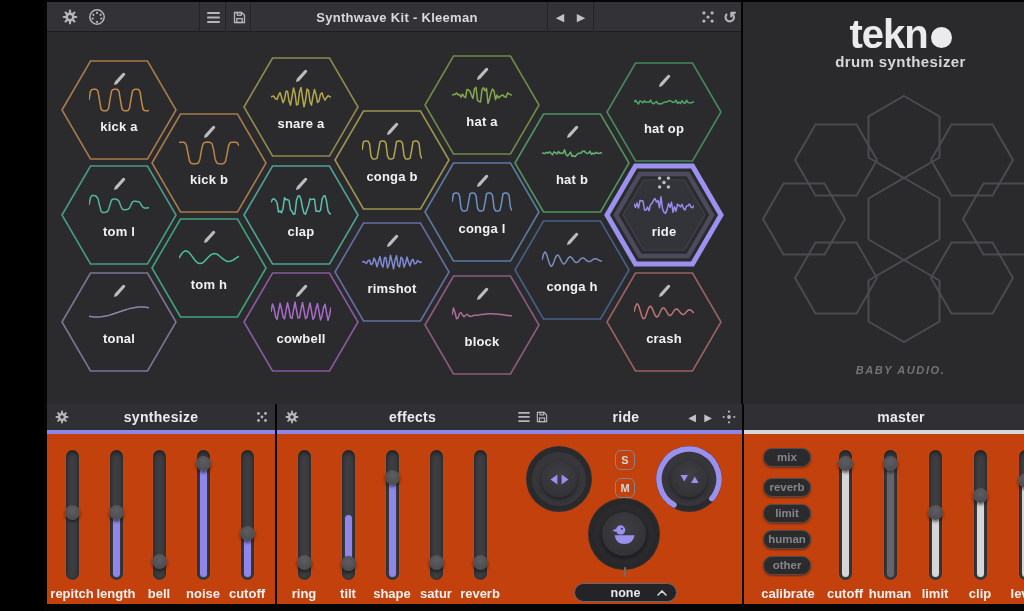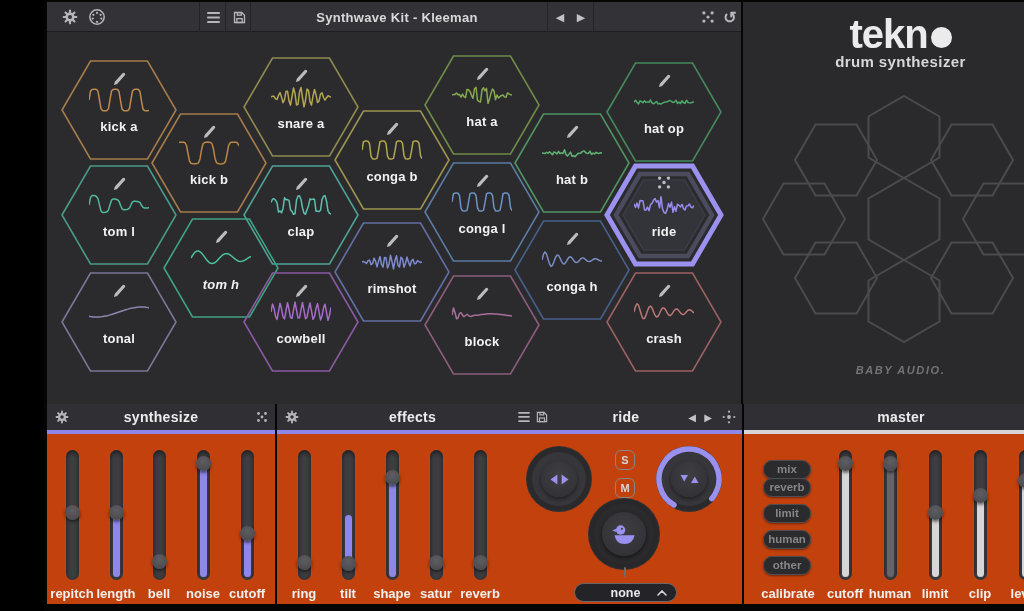--- a/index.html
+++ b/index.html
@@ -300,21 +300,21 @@
               <circle cx="6.5" cy="6.5" r="1.5"></circle>
               <circle cx="2.7" cy="10.3" r="1.5"></circle>
               <circle cx="10.3" cy="10.3" r="1.5"></circle>
             </g>
           </svg></span>
         <svg class="p-wave" width="60" height="30" viewBox="0 0 60 30">
           <path d="M 0.0 13.7 L1.5 17.4 L3.0 13.0 L4.5 18.1 L6.0 10.6 L7.5 10.7 L9.0 11.0 L10.5 19.9 L12.0 20.2 L13.5 17.1 L15.0 20.7 L16.5 14.5 L18.0 13.3 L19.5 10.3 L21.0 8.5 L22.5 12.1 L24.0 10.5 L25.5 17.8 L27.0 6.8 L28.5 18.8 L30.0 22.4 L31.5 23.4 L33.0 19.9 L34.5 13.6 L36.0 17.3 L37.5 12.1 L39.0 22.3 L40.5 16.7 L42.0 21.2 L43.5 14.2 L45.0 15.3 L46.5 17.0 L48.0 14.3 L49.5 18.6 L51.0 19.9 L52.5 15.9 L54.0 15.8 L55.5 14.0 L57.0 17.1 L58.5 17.8 L60.0 15.4" fill="none" stroke="#978ced" stroke-width="1.5" stroke-linejoin="round"></path>
         </svg>
         <div class="p-label">ride</div>
       </div>
-      <div class="pad" style="left: 114px; top: 184px; font-style: italic;">
+      <div class="pad" style="left: 102px; top: 184px;">
         <svg class="hexo" width="120" height="104" viewBox="0 0 120 104">
       <polygon points="3,52 31.5,3 88.5,3 117,52 88.5,101 31.5,101" fill="none" stroke="#3fa37f" stroke-width="1.6"></polygon>
     </svg>
         <span class="p-icon"><svg width="17" height="17" viewBox="0 0 17 17">
             <path d="M3.4 14.9 L4.5 11.5 L6.9 13.9 Z" fill="#bcbcbf"></path>
             <line x1="5.9" y1="12.4" x2="13.2" y2="4.3" stroke="#bcbcbf" stroke-width="3.1" stroke-linecap="round"></line>
           </svg></span>
         <svg class="p-wave" width="60" height="30" viewBox="0 0 60 30">
           <path d="M 0.0 15.0 L1.5 12.5 L3.0 10.3 L4.5 8.8 L6.0 8.0 L7.5 8.0 L9.0 8.7 L10.5 10.0 L12.0 11.9 L13.5 13.9 L15.0 16.0 L16.5 17.9 L18.0 19.3 L19.5 20.3 L21.0 20.6 L22.5 20.3 L24.0 19.5 L25.5 18.3 L27.0 16.7 L28.5 15.1 L30.0 13.5 L31.5 12.1 L33.0 11.2 L34.5 10.7 L36.0 10.6 L37.5 11.0 L39.0 11.9 L40.5 13.0 L42.0 14.3 L43.5 15.6 L45.0 16.7 L46.5 17.7 L48.0 18.3 L49.5 18.5 L51.0 18.3 L52.5 17.8 L54.0 17.1 L55.5 16.1 L57.0 15.1 L58.5 14.1 L60.0 13.3" fill="none" stroke="#4cc096" stroke-width="1.5" stroke-linejoin="round"></path>
         </svg>
@@ -661,21 +661,21 @@
         </div>
       <div class="s-label">clip</div>
       </div>
       <div class="slider" style="left: 264px;">
         <div class="s-track">
           <div class="s-fill" style="top:31.0px;bottom:3px;background:#d6d6d8"></div>
         <div class="s-thumb" style="top:23.0px"></div>
         </div>
       <div class="s-label">level</div>
       </div>
-      <div class="mbtn" style="top: 56px;">mix</div>
+      <div class="mbtn" style="top: 44px;">mix</div>
       <div class="mbtn" style="top: 74px;">reverb</div>
       <div class="mbtn" style="top: 100px;">limit</div>
       <div class="mbtn" style="top: 126px;">human</div>
       <div class="mbtn" style="top: 152px;">other</div>
     </div>
 
   <div style="position:absolute;left:1014px;top:0;width:10px;height:611px;background:#0a0a0e"></div>
 </div>
 
 </body></html>

